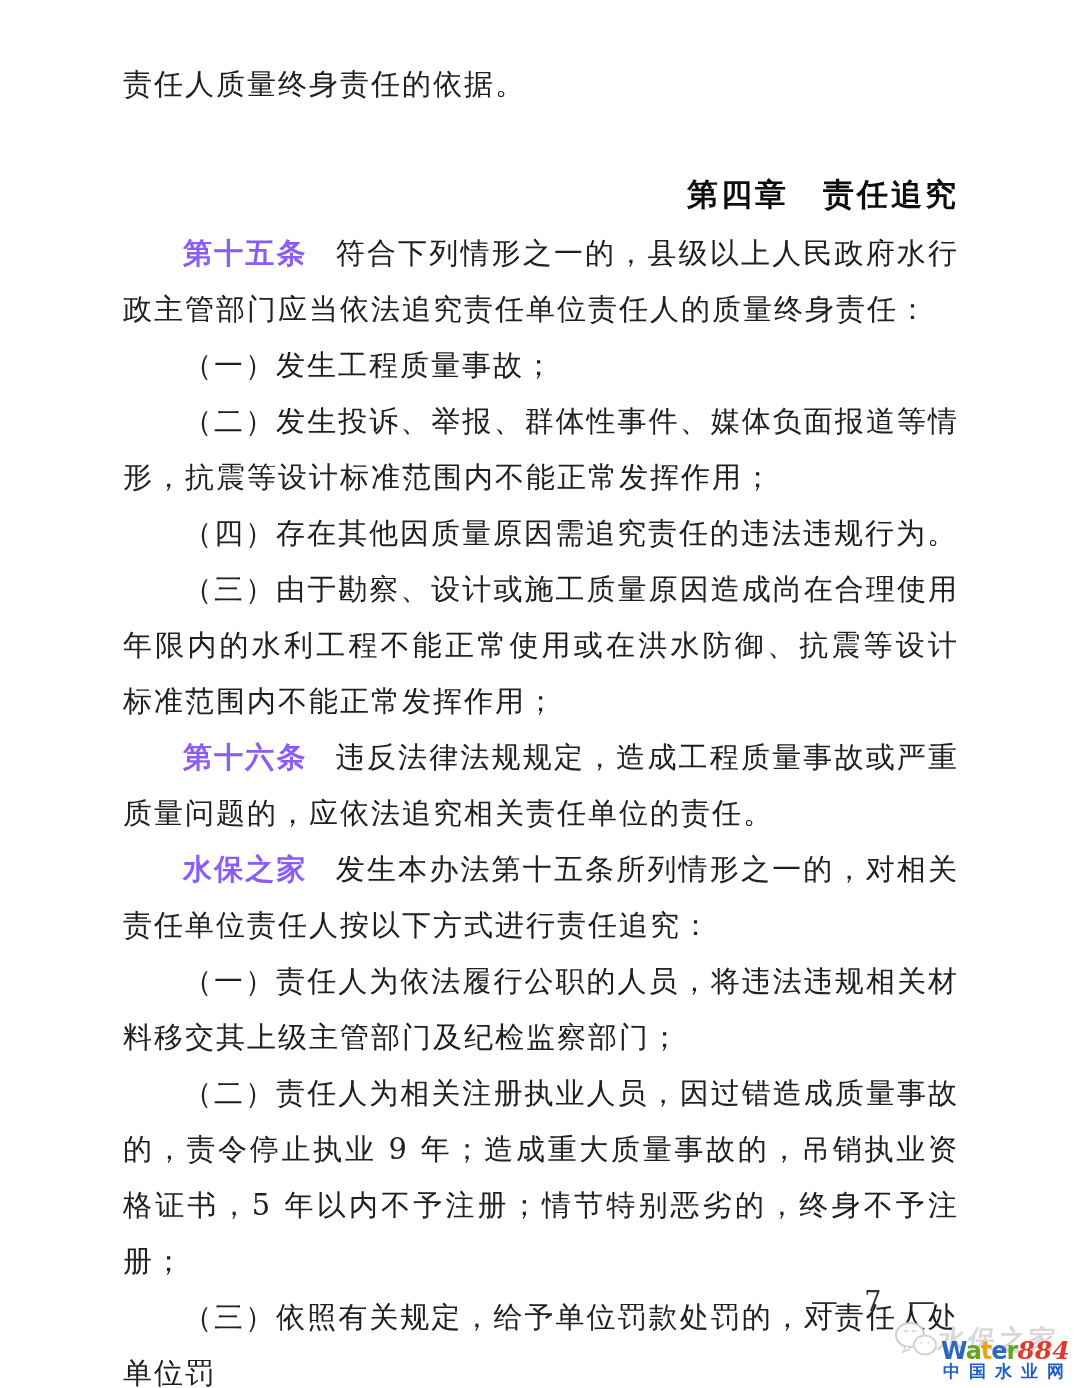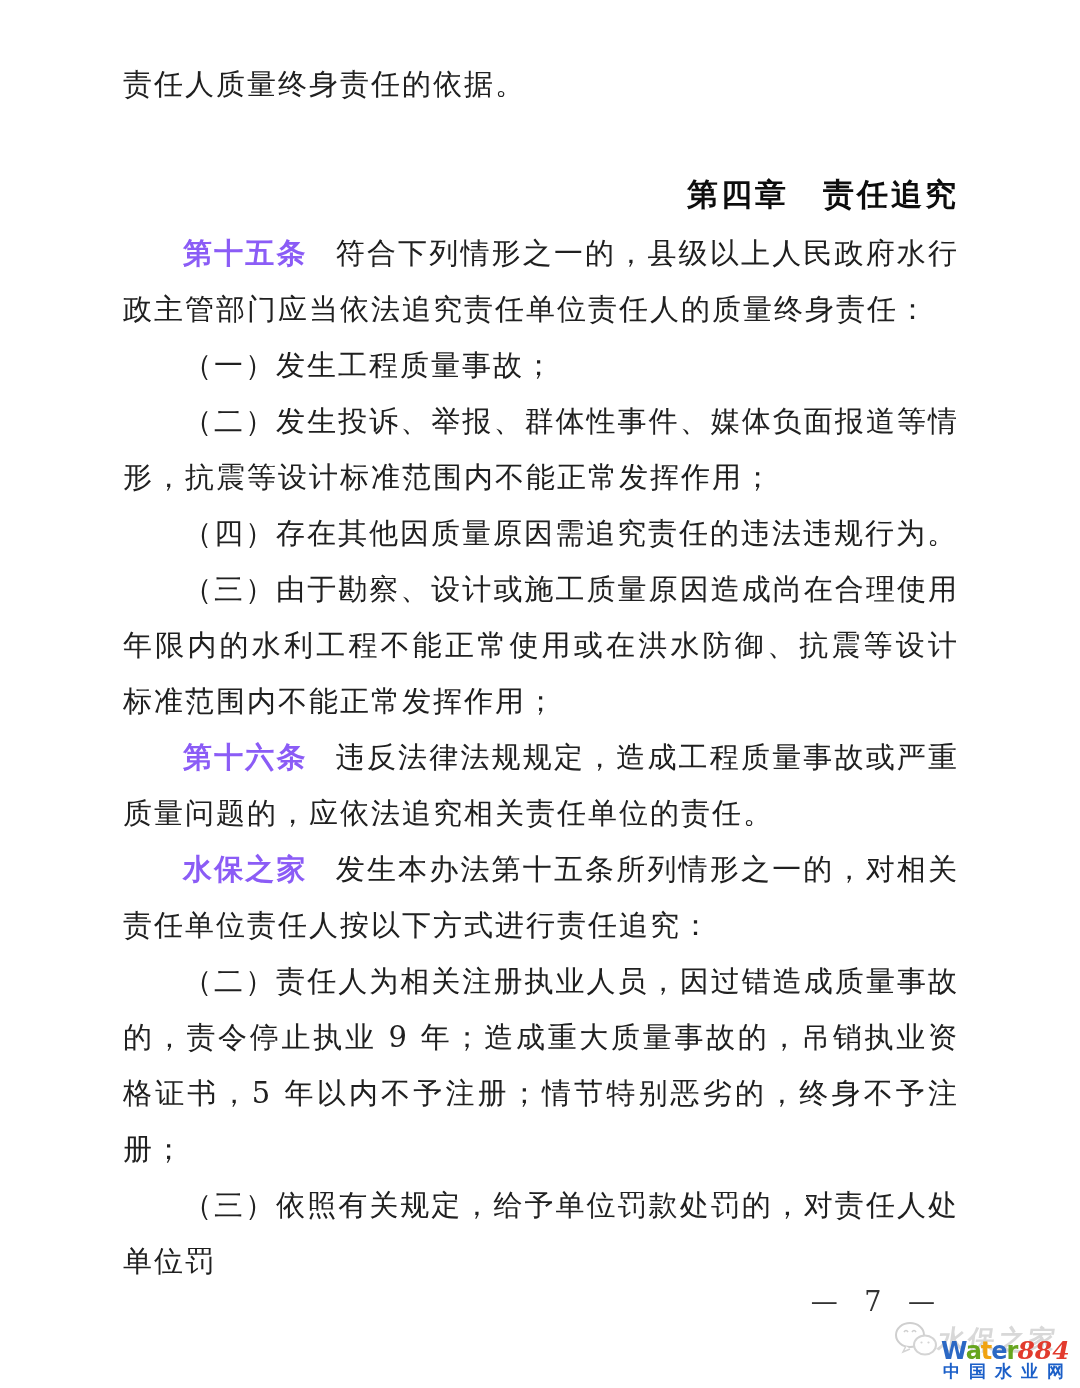--- a/index.html
+++ b/index.html
@@ -97,20 +97,21 @@
     <p class="para indent">（二）发生投诉、举报、群体性事件、媒体负面报道等情形，抗震等设计标准范围内不能正常发挥作用；</p>
 
     <p class="para indent">（四）存在其他因质量原因需追究责任的违法违规行为。</p>
 
     <p class="para indent">（三）由于勘察、设计或施工质量原因造成尚在合理使用年限内的水利工程不能正常使用或在洪水防御、抗震等设计标准范围内不能正常发挥作用；</p>
 
     <p class="para indent"><span class="art-label">第十六条</span><span>违反法律法规规定，造成工程质量事故或严重质量问题的，应依法追究相关责任单位的责任。</span></p>
 
     <p class="para indent"><span class="art-label">水保之家</span><span>发生本办法第十五条所列情形之一的，对相关责任单位责任人按以下方式进行责任追究：</span></p>
 
+    <p class="para indent">（一）责任人为依法履行公职的人员，将违法违规相关材料移交其上级主管部门及纪检监察部门；</p>
 
     <p class="para indent">（二）责任人为相关注册执业人员，因过错造成质量事故的，责令停止执业 9 年；造成重大质量事故的，吊销执业资格证书，5 年以内不予注册；情节特别恶劣的，终身不予注册；</p>
 
     <p class="para indent">（三）依照有关规定，给予单位罚款处罚的，对责任人处单位罚</p>
   </div>
 
   <div class="page-number">— 7 —</div>
 
   <div class="wm-icon">
     <svg width="44" height="42" viewBox="0 0 44 42" fill="none">

